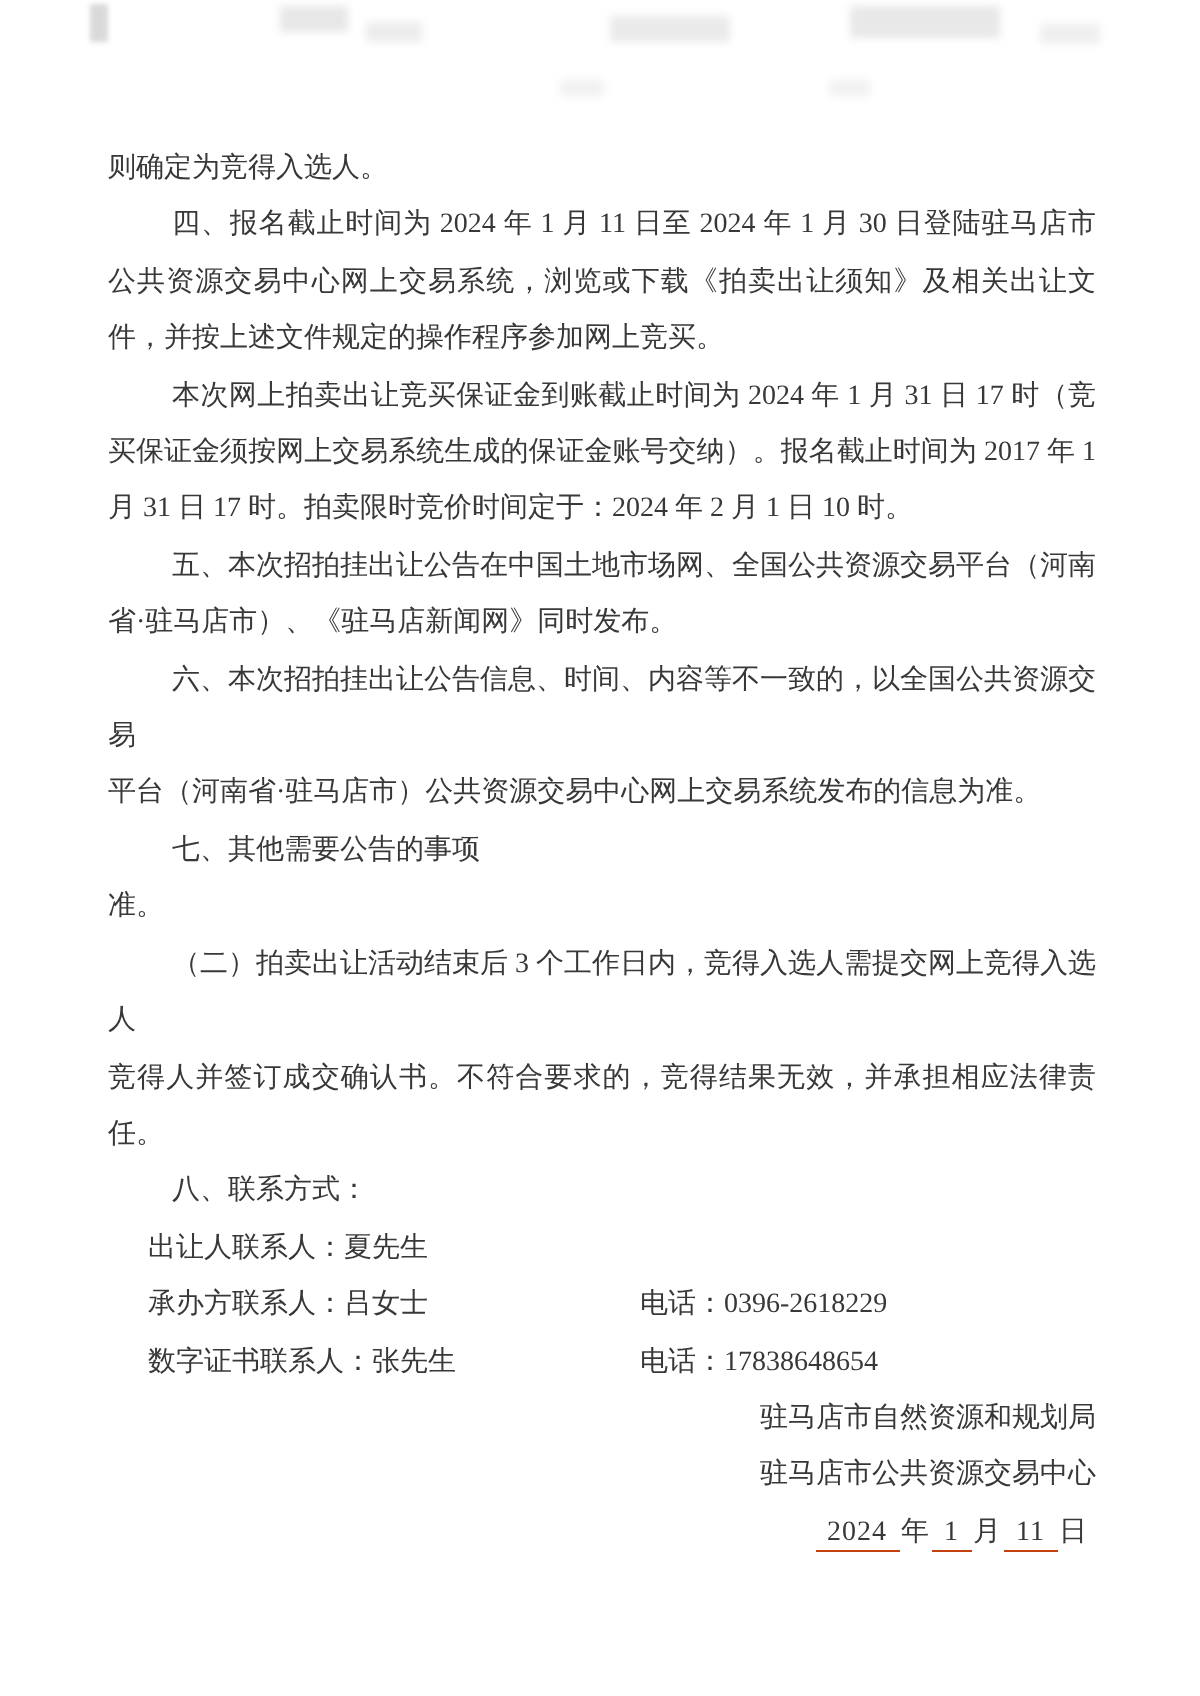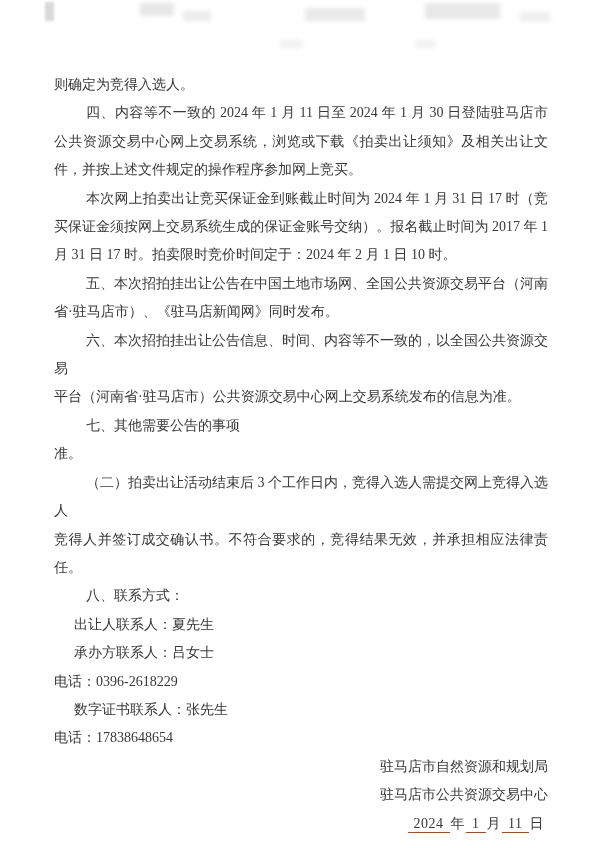--- a/index.html
+++ b/index.html
@@ -36,21 +36,21 @@
   .tline { text-align: justify; }
   .tline.just { text-align-last: justify; }
   .tline.last { text-align-last: left; }
   .tline.ind { text-indent: 32px; }
 
   .u {
     text-underline-offset: 3.5px;
     text-decoration-thickness: 1px;
   }
 
-  .contact-row { display: flex; flex-direction: column; }
+  .contact-row { display: flex; }
   .contact-label { margin-left: 20px; width: 246px; }
   .contact-phone { flex: 1; }
 
   .sig-line { text-align: right; }
   .date-line { padding-right: 4px; letter-spacing: 0.5px; }
   .date-u {
     border-bottom: 1px solid #c2410c;
     padding: 0 6px 1px 6px;
     margin: 0 1px;
   }
@@ -66,21 +66,21 @@
   <div class="artifact a4"></div>
   <div class="artifact a5"></div>
   <div class="artifact a6"></div>
   <div class="artifact a7"></div>
   <div class="artifact a8"></div>
 
   <div class="content">
 
     <div id="paragraphs">
         <div class="tline last"><span>则确定为竞得入选人。</span></div>
-        <div class="tline just ind"><span>四、内容等不一致的 </span><span class="u">2024 年 1 月 11 日至 2024 年 1 月 30 日</span><span>登陆驻马店市</span></div>
+        <div class="tline just ind"><span>四、报名截止时间为 </span><span class="u">2024 年 1 月 11 日至 2024 年 1 月 30 日</span><span>登陆驻马店市</span></div>
         <div class="tline just"><span>公共资源交易中心网上交易系统，浏览或下载《拍卖出让须知》及相关出让文</span></div>
         <div class="tline last"><span>件，并按上述文件规定的操作程序参加网上竞买。</span></div>
         <div class="tline just ind"><span>本次网上拍卖出让竞买保证金到账截止时间为 </span><span class="u">2024 年 1 月 31 日 17 时</span><span>（竞</span></div>
         <div class="tline just"><span>买保证金须按网上交易系统生成的保证金账号交纳）。报名截止时间为 </span><span class="u">2017 年 1</span></div>
         <div class="tline last"><span class="u">月 31 日 17 时</span><span>。拍卖限时竞价时间定于：</span><span class="u">2024 年 2 月 1 日 10 时</span><span>。</span></div>
         <div class="tline just ind"><span>五、本次招拍挂出让公告在中国土地市场网、全国公共资源交易平台（河南</span></div>
         <div class="tline last"><span>省·驻马店市）、《驻马店新闻网》同时发布。</span></div>
         <div class="tline just ind"><span>六、本次招拍挂出让公告信息、时间、内容等不一致的，以全国公共资源交易</span></div>
         <div class="tline last"><span>平台（河南省·驻马店市）公共资源交易中心网上交易系统发布的信息为准。</span></div>
         <div class="tline last ind"><span>七、其他需要公告的事项</span></div>

